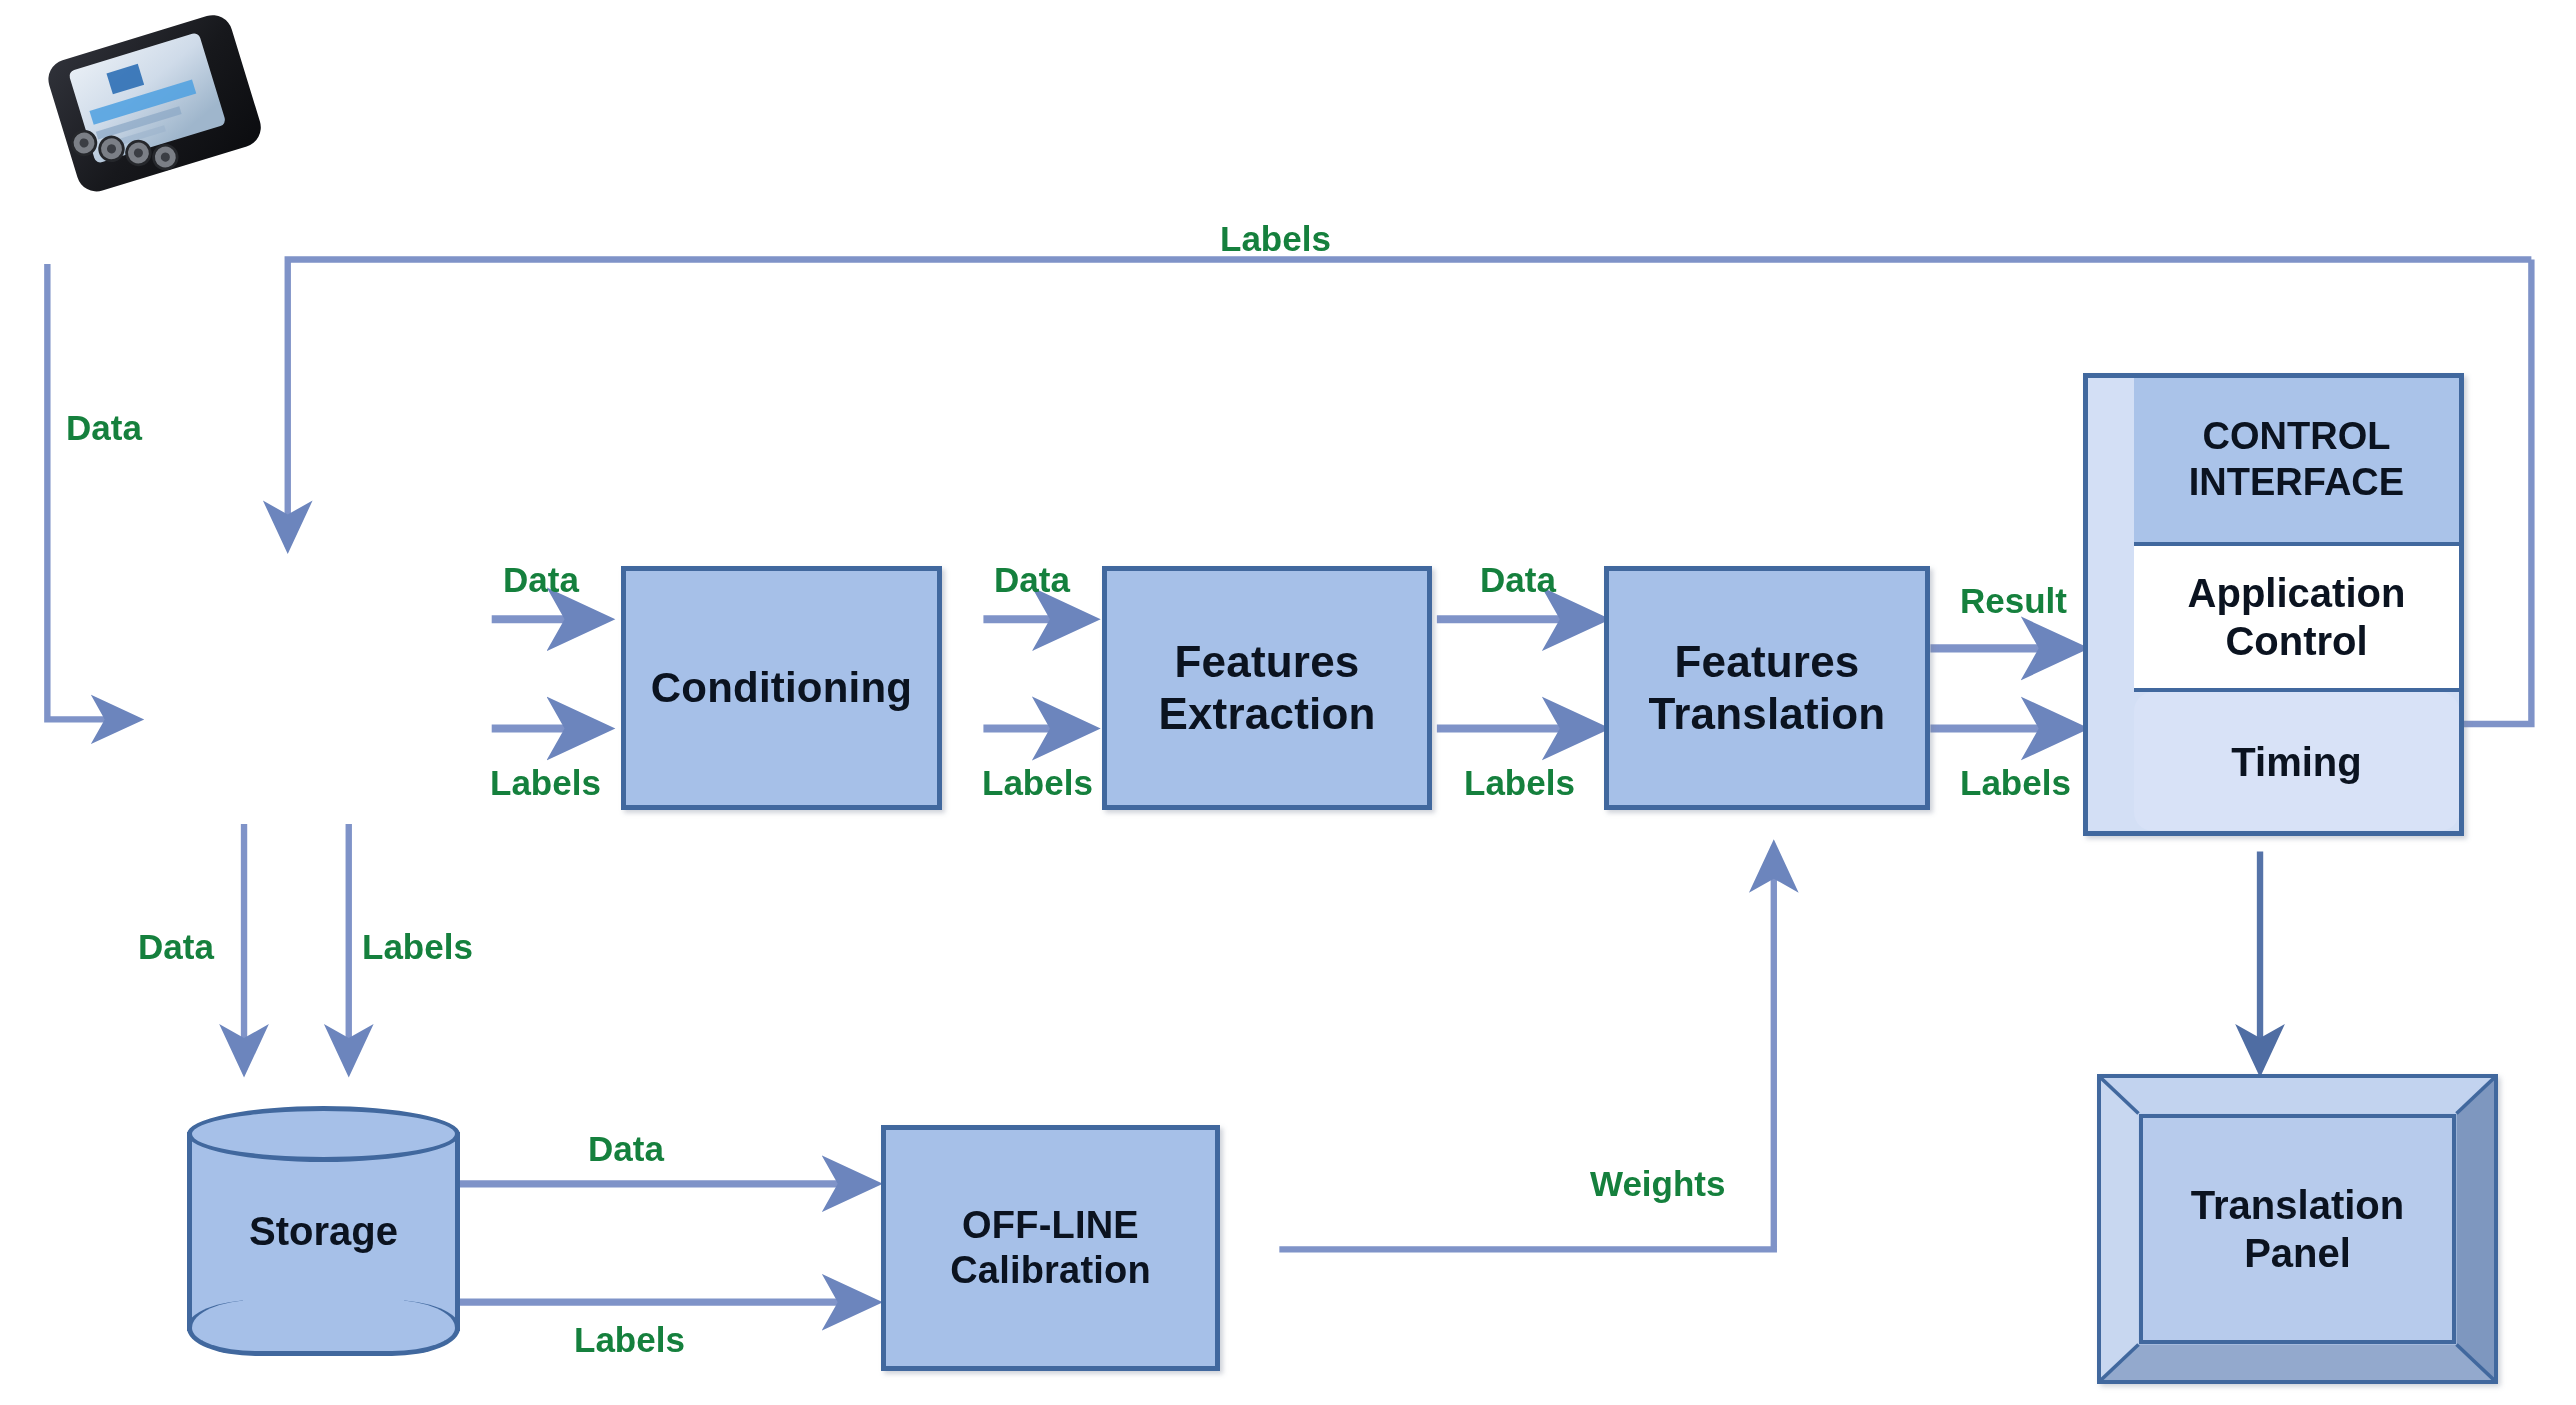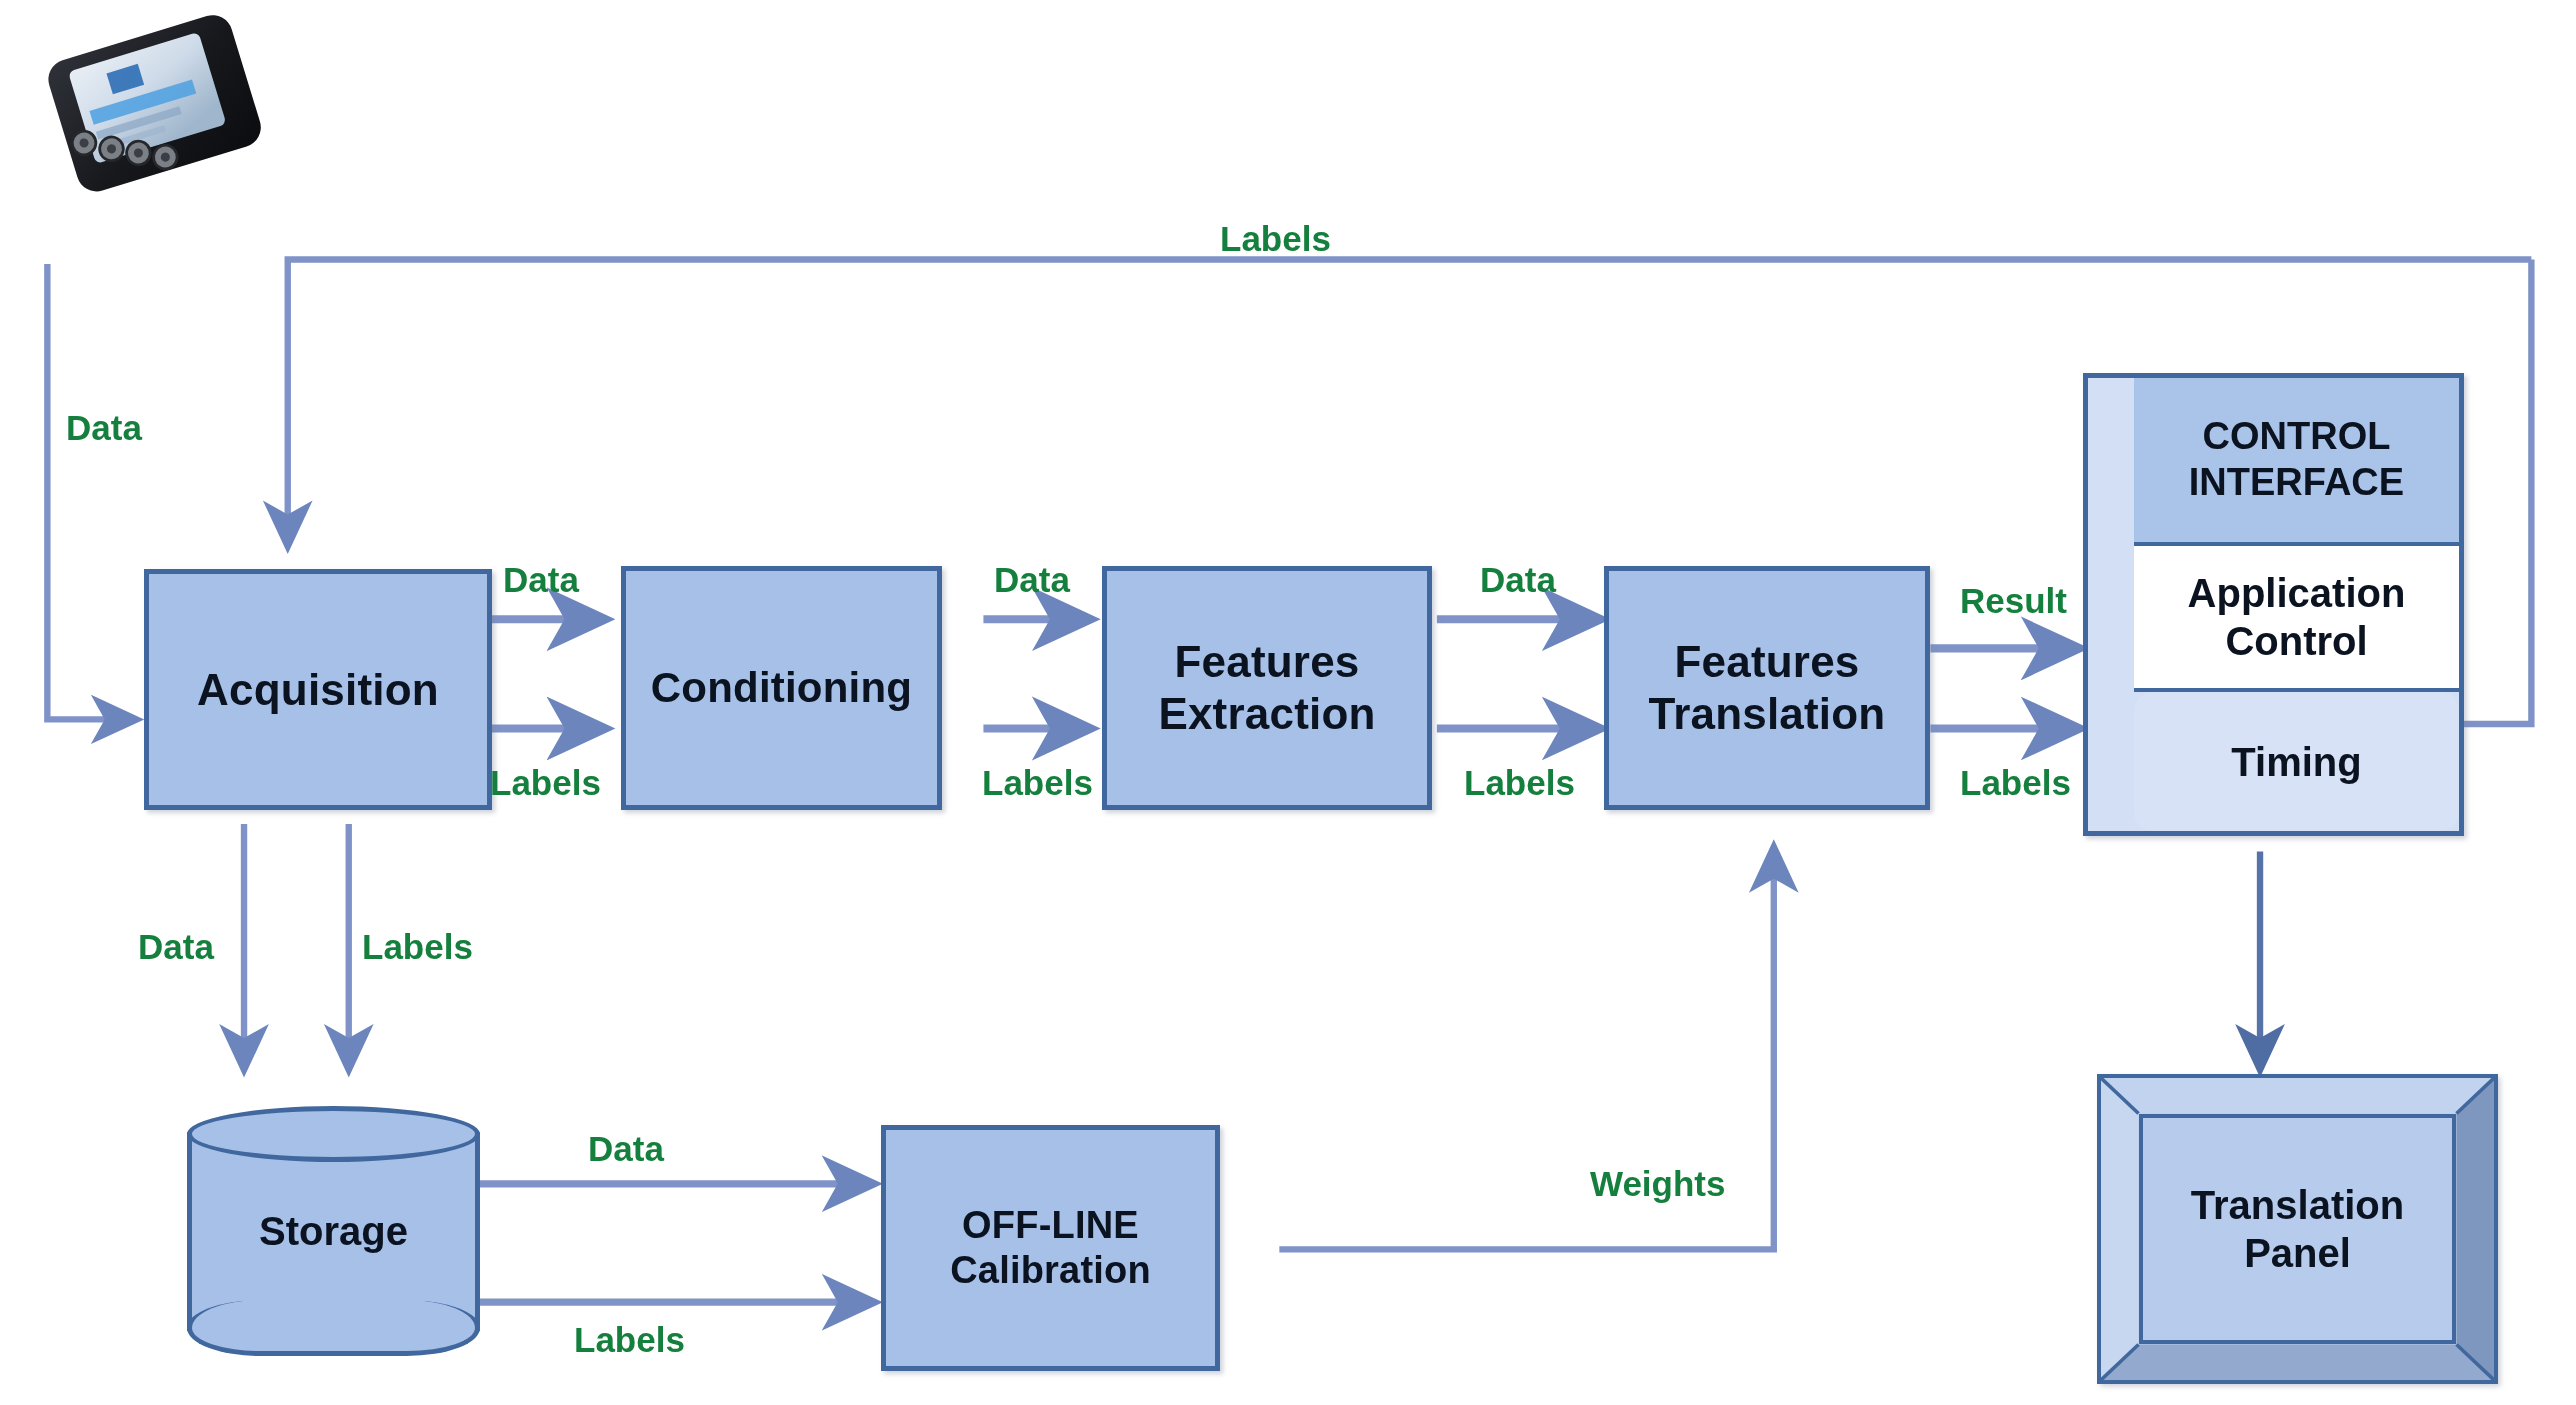--- a/index.html
+++ b/index.html
@@ -40,21 +40,20 @@
     white-space:pre-line;
     margin-left:46px;
   }
   .ci-head{background:#aac3e9;border-bottom:4.6px solid #41689e;}
   .ci-mid{background:#ffffff;border-bottom:4.6px solid #41689e;}
   .ci-low{background:#d8e2f7;}
 
   
   #storage{
     position:absolute;
-    padding-left:20px;
   }
   #storage .cyl-body{
     position:absolute;left:0;top:25.5px;width:100%;height:calc(100% - 51px);
     box-sizing:border-box;
     background:#a6c0e8;
     border-left:5.5px solid #41689e;border-right:5.5px solid #41689e;
   }
   #storage .cyl-bottom{
     position:absolute;left:0;bottom:0;width:100%;height:56px;
     box-sizing:border-box;
@@ -206,23 +205,20 @@
         <g fill="#3b3e44">
             <circle cx="46" cy="124" r="5"></circle>
             <circle cx="73" cy="139" r="5"></circle>
           <circle cx="100" cy="152" r="5"></circle>
             <circle cx="127" cy="165" r="5"></circle>
           </g>
       </g>
     </svg>
   </div>
 
-  <div class="node" id="acquisition" style="left:144px;top:569px;width:348px;height:241px;font-size:44px;">
-    <span class="lbl">Acquisition</span>
-  </div>
 
   <div class="node" id="conditioning" style="left:621px;top:566px;width:321px;height:244px;font-size:42px;">
     <span class="lbl">Conditioning</span>
   </div>
 
   <div class="node" id="features-extraction" style="left:1102px;top:566px;width:330px;height:244px;font-size:44px;">
     <span class="lbl">Features
 Extraction</span>
   </div>
 

